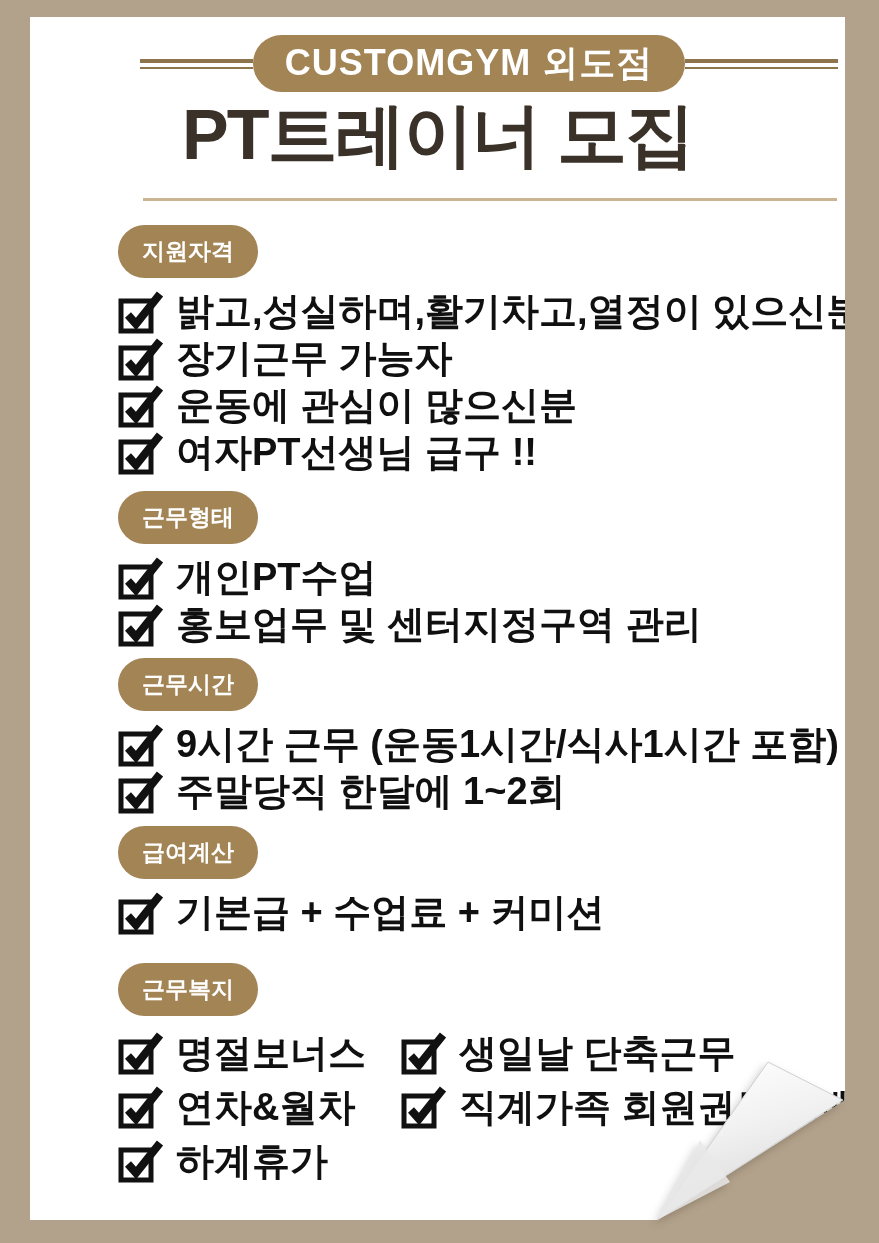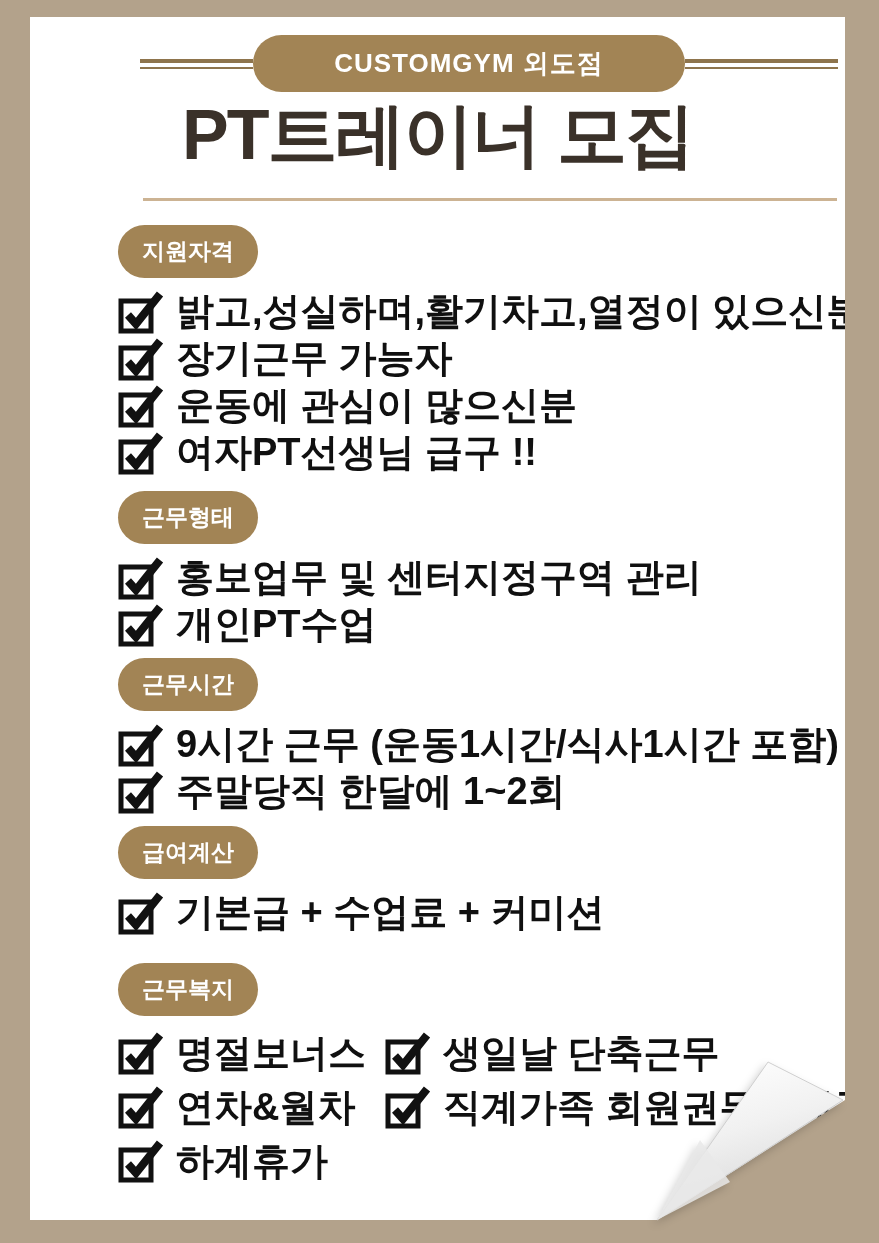--- a/index.html
+++ b/index.html
@@ -22,21 +22,21 @@
     padding-left:110px; padding-right:7px;
   }
   .dline{
     height:10px; box-sizing:border-box;
     border-top:4px solid #8e744c; border-bottom:2px solid #8e744c;
   }
   .dline.left{ width:113px; }
   .dline.right{ flex:1; }
   .pill{
     width:432px; height:57px; border-radius:30px; background:#a28455;
-    color:#ffffff; font-size:26px; font-weight:bold; letter-spacing:1px;
+    color:#ffffff; font-size:36px; font-weight:bold; letter-spacing:1px;
     display:flex; align-items:center; justify-content:center; white-space:nowrap;
   }
   .title{
     margin:8px 0 0; text-align:center;
     font-size:70px; font-weight:800; line-height:1;
     color:#3a3129; letter-spacing:-2px; white-space:nowrap;
   }
   .divider{ margin:28px 8px 0 113px; height:3px; background:#ccb393; }
 
   
@@ -54,21 +54,21 @@
   .items{ margin-top:10px; }
   .item{
     display:flex; align-items:center; height:47px;
     font-size:38px; font-weight:bold; color:#101010; white-space:nowrap;
   }
   .cb{ width:46px; height:44px; margin-right:12px; flex:0 0 auto; }
   .cb svg{ display:block; width:46px; height:44px; }
   .cb rect{ fill:none; stroke:#111111; stroke-width:5; }
   .cb path{ fill:none; stroke:#111111; stroke-width:8; stroke-linecap:butt; stroke-linejoin:miter; }
 
-  .welfare-grid{ margin-top:10px; display:grid; grid-template-columns:267px 1fr; column-gap:0; }
+  .welfare-grid{ margin-top:10px; display:grid; grid-template-columns:267px 1fr; column-gap:16px; }
   .welfare-grid .item{ height:54px; }
 
   
   .curl{
     position:absolute; left:630px; top:1030px; width:215px; height:195px;
     filter:drop-shadow(-3px 4px 4px rgba(0,0,0,0.20));
     pointer-events:none;
   }
 </style>
 </head>
@@ -131,30 +131,30 @@
     <div class="section sec2">
       <span class="badge">근무형태</span>
       <div class="items">
         <div class="item">
           <span class="cb">
               <svg viewBox="0 0 46 44">
                 <rect x="3" y="11" width="30" height="30"></rect>
                 <path d="M10 25 L18 34 L42 4"></path>
               </svg>
             </span>
+          <span>개인PT수업</span>
+        </div>
+        <div class="item">
+          <span class="cb">
+              <svg viewBox="0 0 46 44">
+                <rect x="3" y="11" width="30" height="30"></rect>
+                <path d="M10 25 L18 34 L42 4"></path>
+              </svg>
+            </span>
           <span>홍보업무 및 센터지정구역 관리</span>
-        </div>
-        <div class="item">
-          <span class="cb">
-              <svg viewBox="0 0 46 44">
-                <rect x="3" y="11" width="30" height="30"></rect>
-                <path d="M10 25 L18 34 L42 4"></path>
-              </svg>
-            </span>
-          <span>개인PT수업</span>
         </div>
       </div>
     </div>
 
     <div class="section sec3">
       <span class="badge">근무시간</span>
       <div class="items">
         <div class="item">
           <span class="cb">
               <svg viewBox="0 0 46 44">

